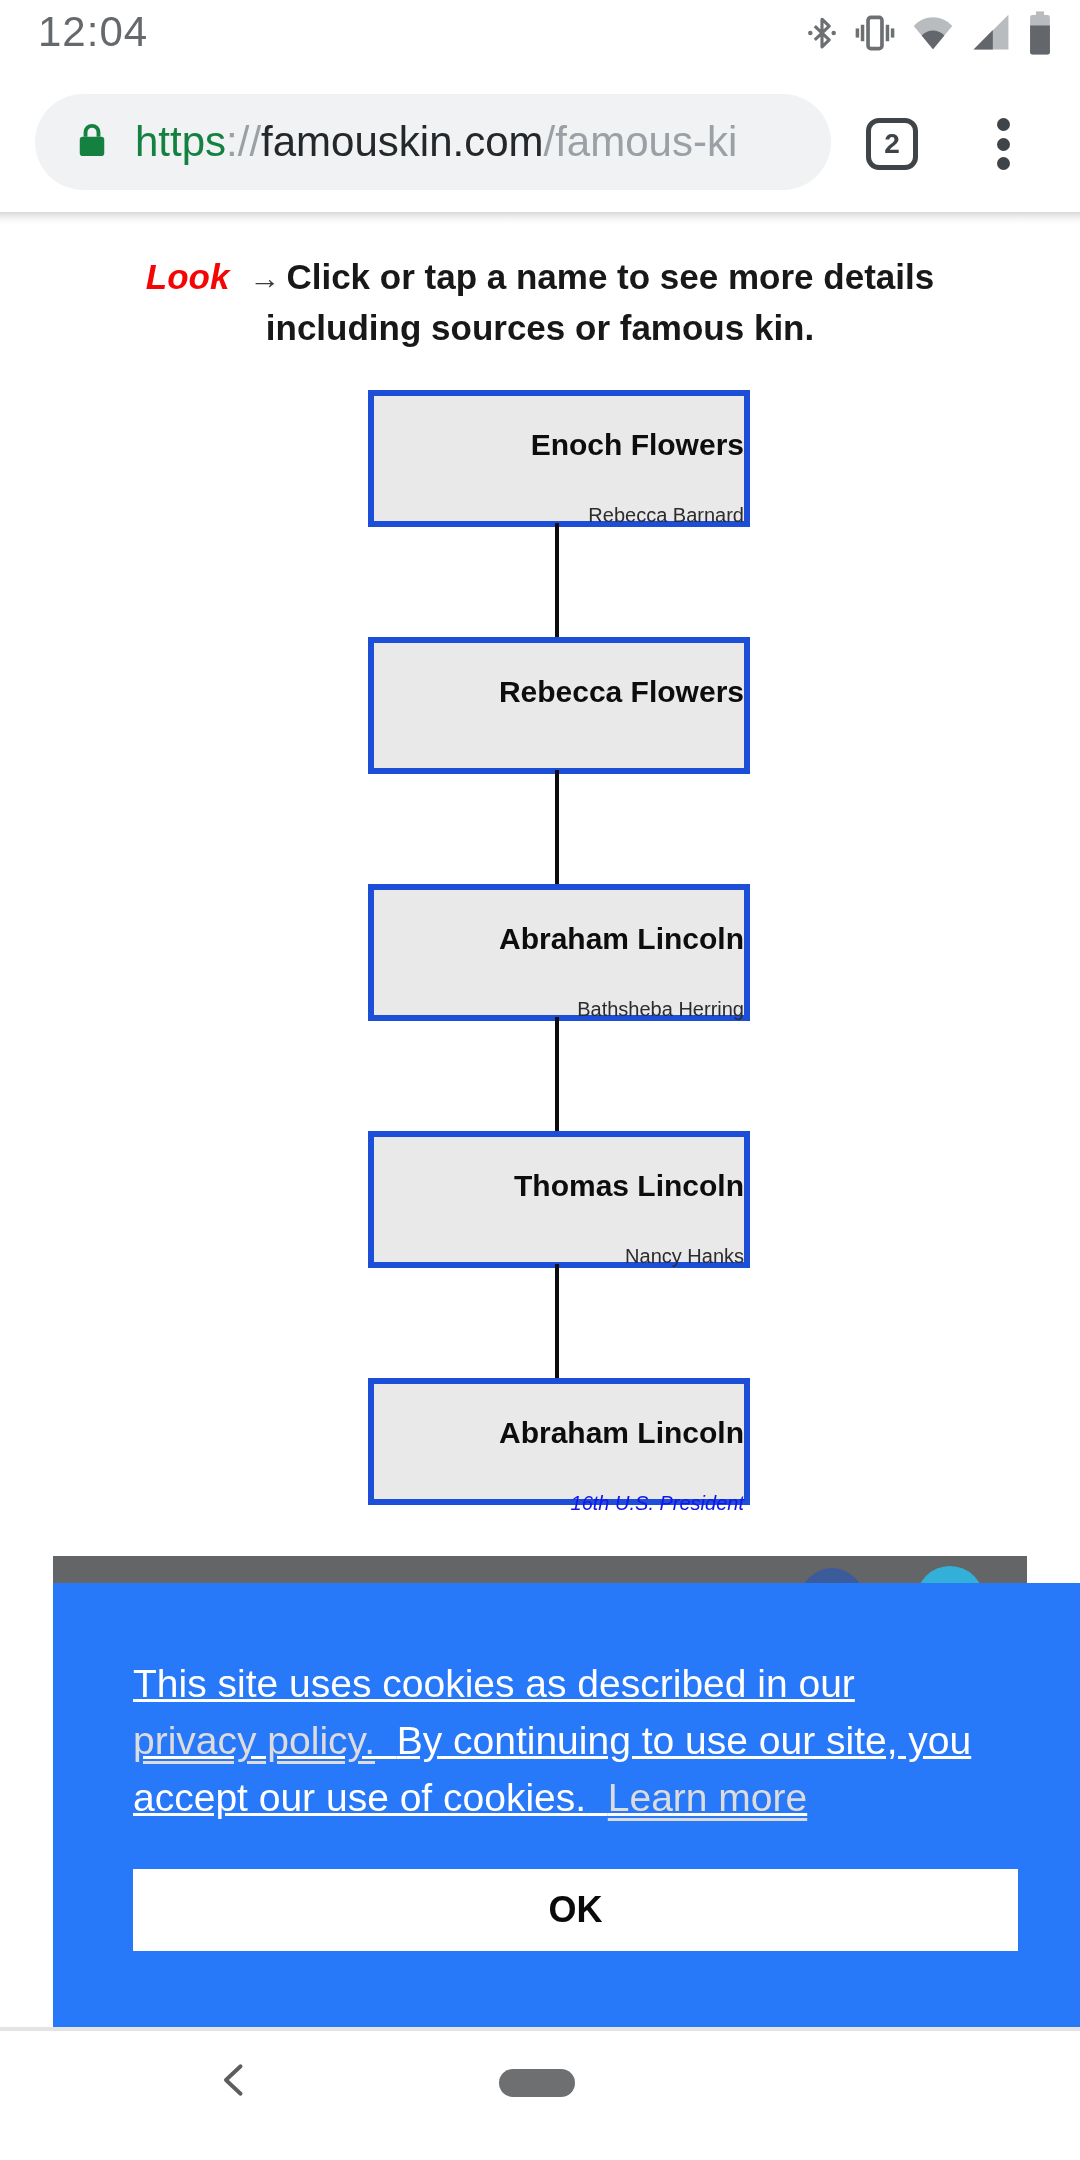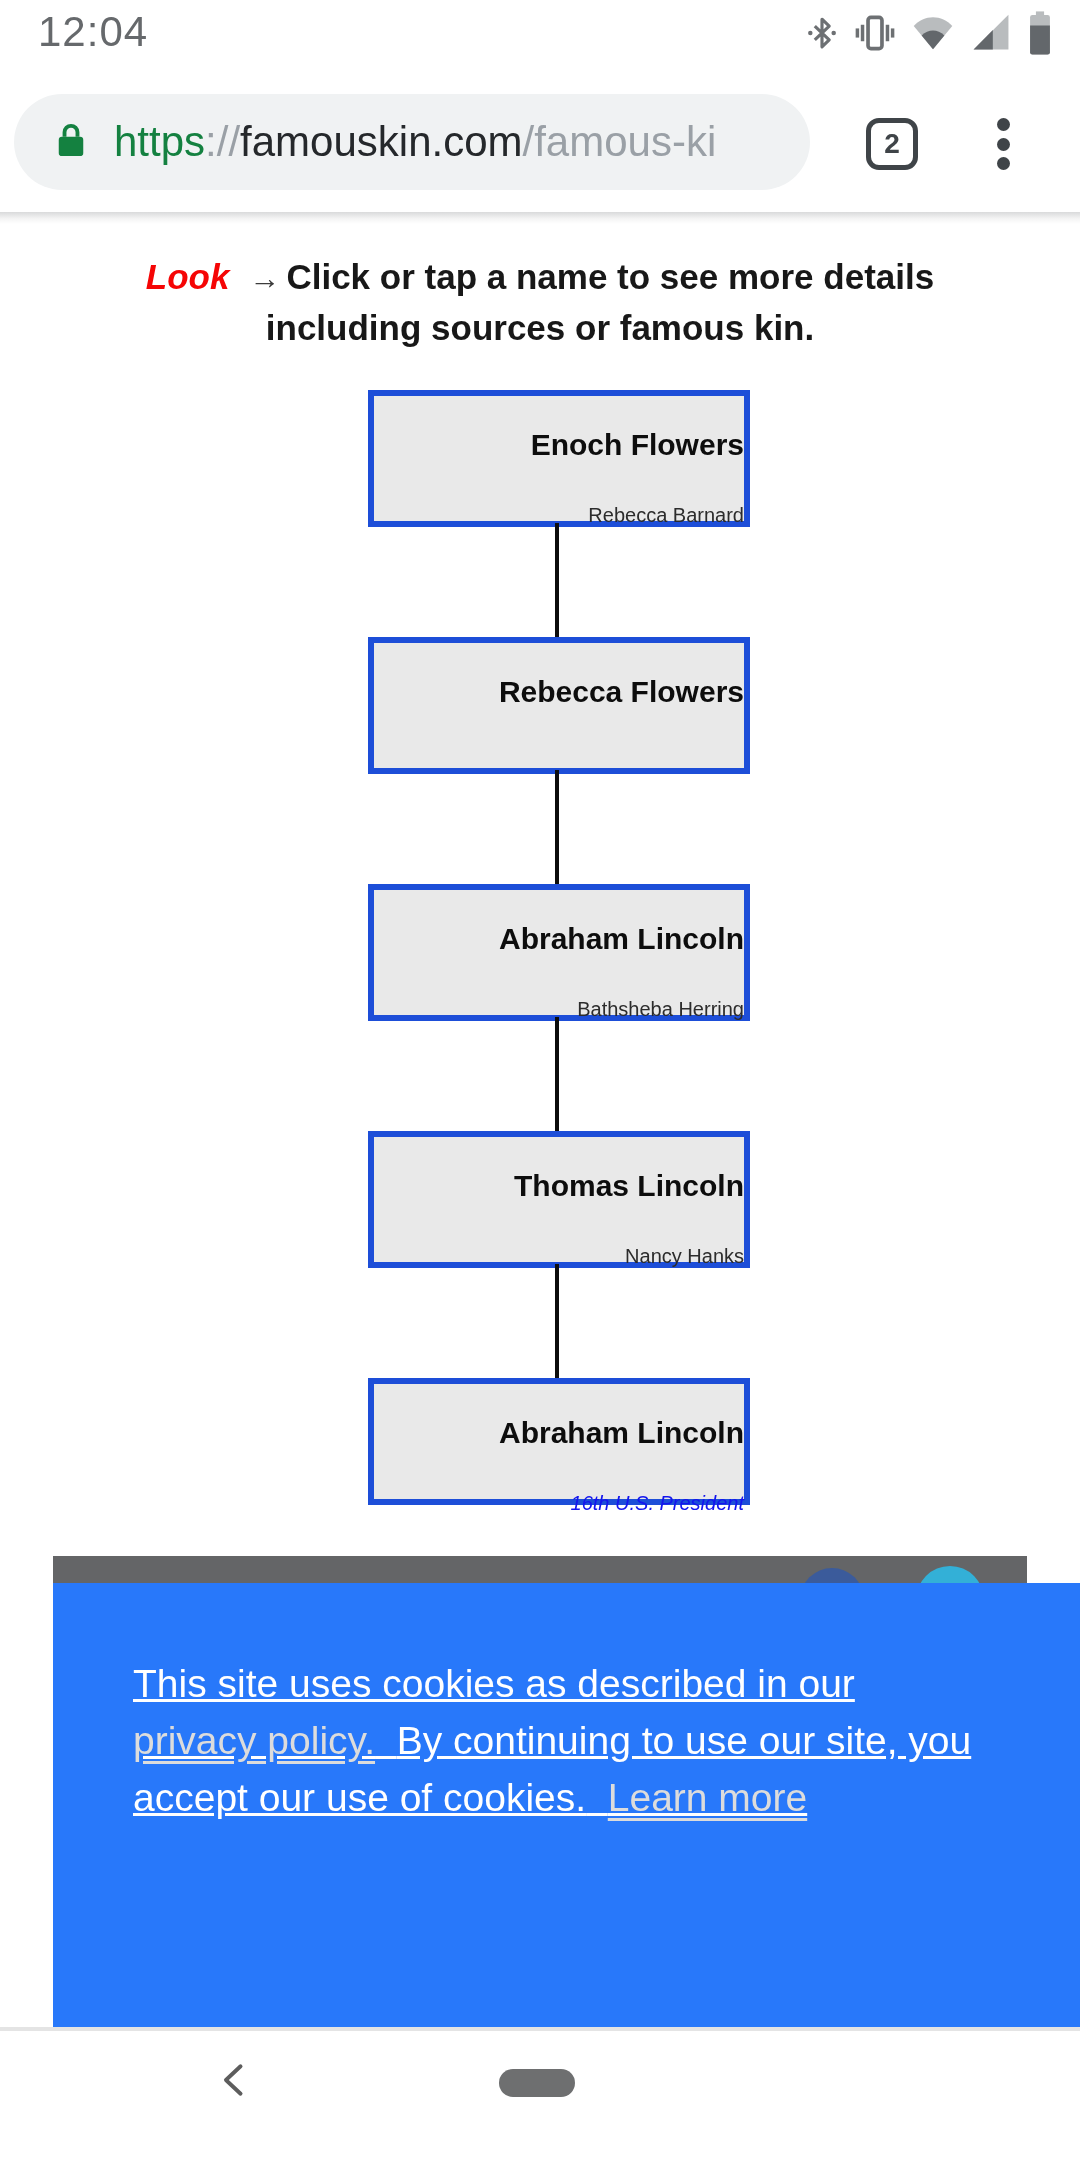--- a/index.html
+++ b/index.html
@@ -7,21 +7,21 @@
     position:relative;width:1080px;height:2160px;overflow:hidden;
     background:#ffffff;font-family:"Liberation Sans", sans-serif;
   }
   
   .status-bar{position:absolute;left:0;top:0;width:1080px;height:66px;background:#fff;}
   .clock{position:absolute;left:38px;top:8px;font-size:42px;color:#66696c;letter-spacing:1px;}
   .status-icons{position:absolute;right:26px;top:8px;height:50px;display:flex;align-items:center;gap:13px;}
   .status-icons svg{display:block;}
   
   .toolbar{position:absolute;left:0;top:66px;width:1080px;height:146px;background:#fff;}
-  .omnibox{position:absolute;left:14px;top:28px;width:796px;height:96px;background:#f0f2f3;border-radius:48px;display:flex;align-items:center;}
+  .omnibox{position:absolute;left:35px;top:28px;width:796px;height:96px;background:#f0f2f3;border-radius:48px;display:flex;align-items:center;}
   .lock{margin-left:36px;flex:0 0 auto;}
   .url{margin-left:22px;font-size:42px;white-space:nowrap;overflow:hidden;}
   .url .scheme{color:#148140;}
   .url .sep{color:#9aa0a6;}
   .url .domain{color:#25282b;}
   .url .path{color:#9aa0a6;}
   .tab-btn{position:absolute;left:866px;top:52px;width:42px;height:42px;border:5px solid #3f4448;border-radius:13px;
     display:flex;align-items:center;justify-content:center;font-size:28px;font-weight:bold;color:#3f4448;}
   .menu-btn{position:absolute;left:995px;top:52px;width:16px;height:52px;display:flex;flex-direction:column;justify-content:space-between;align-items:center;}
   .menu-btn i{width:13px;height:13px;border-radius:50%;background:#3f4448;}
@@ -160,20 +160,21 @@
   <div class="social twitter"></div>
 
   <div class="cookie-banner">
     <div class="cookie-text">
       <span>This site uses cookies as described in our</span><br>
       <a>privacy policy.</a>&nbsp;
       <span>By continuing to use our site, you</span><br>
       <span>accept our use of cookies.</span>&nbsp;
       <a>Learn more</a>
     </div>
+    <button class="ok-btn">OK</button>
   </div>
 
   <div class="nav-divider"></div>
   <div class="nav-bar"></div>
   <span class="back-icon">
     <svg width="44" height="44" viewBox="0 0 24 24">
       <polyline points="14.5,4.5 6.5,12 14.5,19.5" fill="none" stroke="#5d5d5d" stroke-width="2.1" stroke-linecap="round" stroke-linejoin="round"></polyline>
     </svg>
   </span>
   <div class="home-pill"></div>

